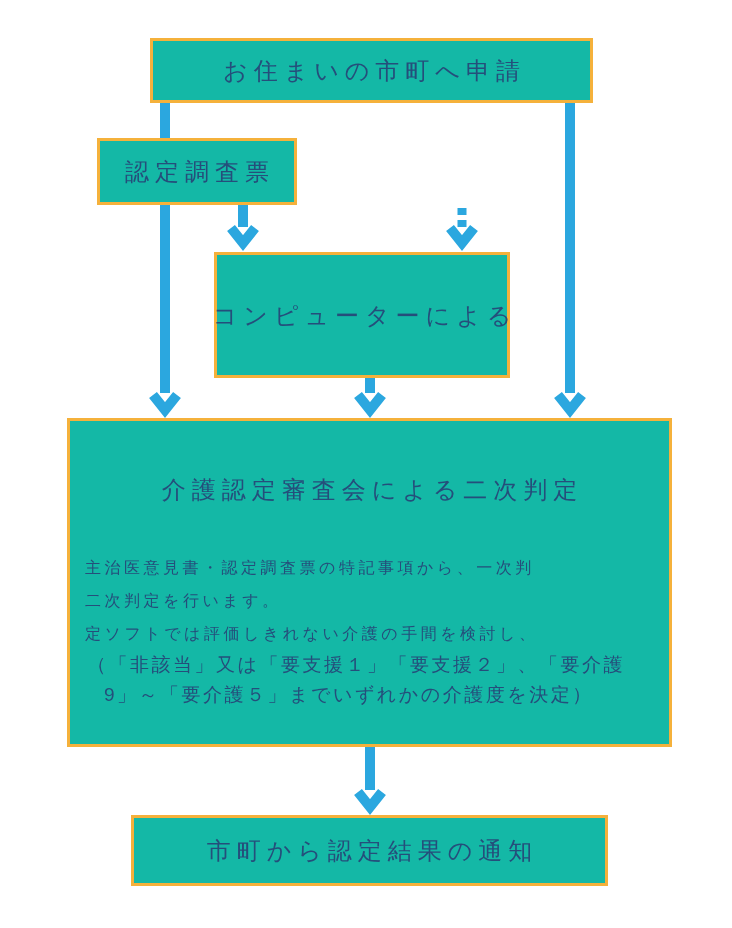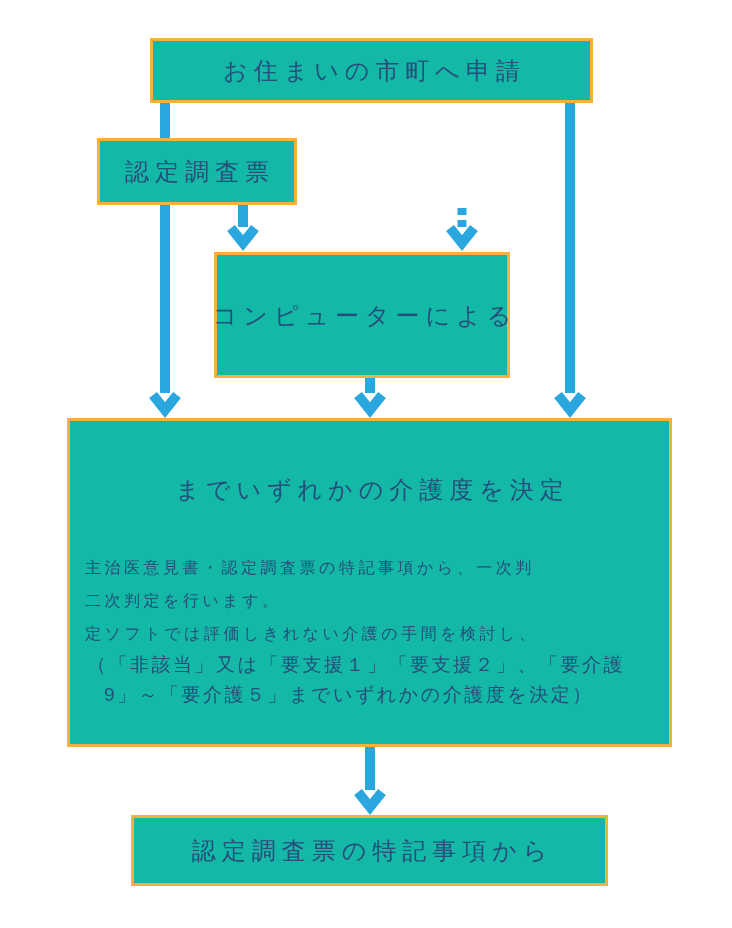--- a/index.html
+++ b/index.html
@@ -117,29 +117,29 @@
   <div class="box" id="survey-box">
     <div class="box-label">認定調査票</div>
   </div>
 
 
   <div class="box" id="primary-box">
     <div class="box-label">コンピューターによる</div>
   </div>
 
   <div class="box" id="review-box">
-    <div class="review-title">までいずれかの介護度を決定</div>
+    <div class="review-title">介護認定審査会による二次判定</div>
     <div class="review-body">
       <div class="nowrap">主治医意見書・認定調査票の特記事項から、一次判</div>
       <div class="nowrap">二次判定を行います。</div>
       <div class="nowrap">定ソフトでは評価しきれない介護の手間を検討し、</div>
     </div>
     <div class="review-note">
       <div class="nowrap">（「非該当」又は「要支援１」「要支援２」、「要介護</div>
       <div class="nowrap indent">9」～「要介護５」までいずれかの介護度を決定）</div>
     </div>
   </div>
 
   <div class="box" id="result-box">
-    <div class="box-label">認定調査票の特記事項から</div>
+    <div class="box-label">市町から認定結果の通知</div>
   </div>
 
 </div>
 
 </body></html>

